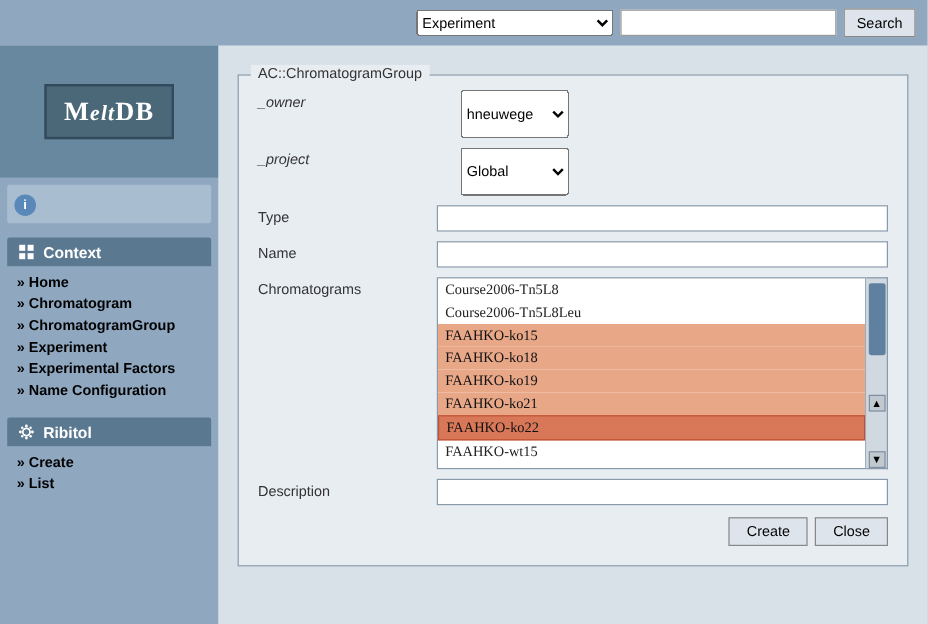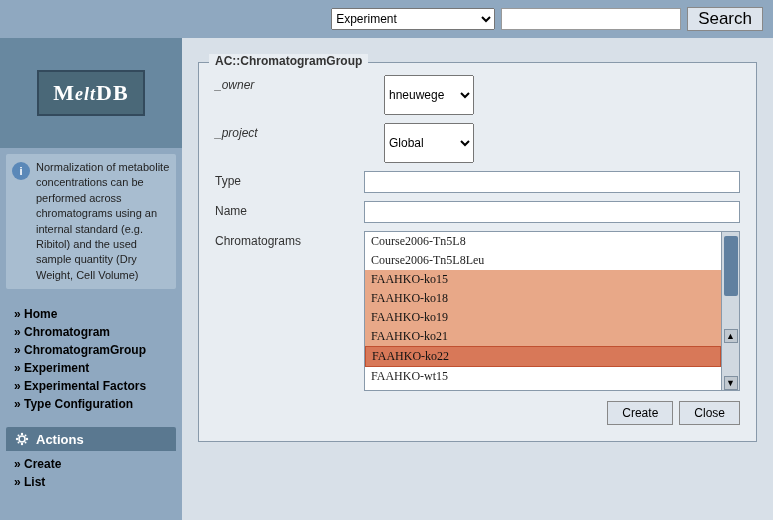--- a/index.html
+++ b/index.html
@@ -21,21 +21,21 @@
       width: 164px;
     }
     #top-bar input[type="text"] {
       height: 22px;
       font-size: 12px;
       width: 180px;
       border: 1px solid #999;
     }
     #top-bar button {
       height: 24px;
-      font-size: 17px;
+      font-size: 12px;
       padding: 0 10px;
       background: #dde4ec;
       border: 1px solid #888;
       cursor: pointer;
     }
 
     
     #layout {
       display: flex;
       height: 482px;
@@ -152,21 +152,21 @@
       position: relative;
       margin-top: 10px;
     }
 
     .form-group-legend {
       position: absolute;
       top: -9px;
       left: 10px;
       background: #e8edf2;
       padding: 0 6px;
-      font-weight: bold;
+      font-weight: normal;
       font-size: 12px;
       color: #333;
     }
 
     .form-row {
       display: flex;
       align-items: flex-start;
       margin-bottom: 8px;
       gap: 39px;
     }
@@ -306,50 +306,60 @@
   <div id="sidebar">
 
     <div id="logo-area">
       <div class="logo-box">
         <span class="logo-text">M<span style="font-style:italic;font-size:18px;">elt</span>DB</span>
       </div>
     </div>
 
     <div id="info-box">
       <div class="info-icon">i</div>
-      <div class="info-text">Normalization of metabolite concentrations can be performed across chromatograms using an internal standard (e.g. Ribitol) and the used sample quantity (Dry Weight, Cell Volume)</div>
     </div>
 
     <div class="sidebar-section">
+      <div class="sidebar-section-header">
+        <div class="section-icon">
+          <svg width="14" height="14" viewBox="0 0 14 14">
+              <rect x="1" y="1" width="5" height="5" fill="white"></rect>
+              <rect x="8" y="1" width="5" height="5" fill="white"></rect>
+              <rect x="1" y="8" width="5" height="5" fill="white"></rect>
+              <rect x="8" y="8" width="5" height="5" fill="white"></rect>
+            </svg>
+        </div>
+        <span>Context</span>
+      </div>
       <div class="sidebar-links">
         <a>» Home</a>
         <a>» Chromatogram</a>
         <a>» ChromatogramGroup</a>
         <a>» Experiment</a>
         <a>» Experimental Factors</a>
-        <a>» Type Configuration</a>
+        <a>» Name Configuration</a>
       </div>
     </div>
 
     <div class="sidebar-section">
       <div class="sidebar-section-header">
         <div class="section-icon">
           <svg width="14" height="14" viewBox="0 0 14 14">
               <circle cx="7" cy="7" r="3" fill="none" stroke="white" stroke-width="1.5"></circle>
               <circle cx="7" cy="2" r="1.2" fill="white"></circle>
               <circle cx="7" cy="12" r="1.2" fill="white"></circle>
               <circle cx="2" cy="7" r="1.2" fill="white"></circle>
               <circle cx="12" cy="7" r="1.2" fill="white"></circle>
               <circle cx="3.5" cy="3.5" r="1" fill="white"></circle>
               <circle cx="10.5" cy="10.5" r="1" fill="white"></circle>
               <circle cx="10.5" cy="3.5" r="1" fill="white"></circle>
               <circle cx="3.5" cy="10.5" r="1" fill="white"></circle>
             </svg>
         </div>
-        <span>Actions</span>
+        <span>Ribitol</span>
       </div>
       <div class="sidebar-links">
         <a>» Create</a>
         <a>» List</a>
       </div>
     </div>
 
   </div>
 
   <div id="main">
@@ -405,20 +415,26 @@
             </div>
             <div class="chroma-scrollbar">
               <div class="scroll-thumb"></div>
               <div class="scroll-arrow">▲</div>
               <div class="scroll-arrow">▼</div>
             </div>
           </div>
         </div>
       </div>
 
+      <div class="form-row">
+        <div class="form-label form-label-normal">Description</div>
+        <div class="form-field">
+          <input type="text" style="">
+        </div>
+      </div>
 
       <div class="button-row">
         <button class="btn">Create</button>
         <button class="btn">Close</button>
       </div>
 
     </div>
   </div>
 
 </div>

